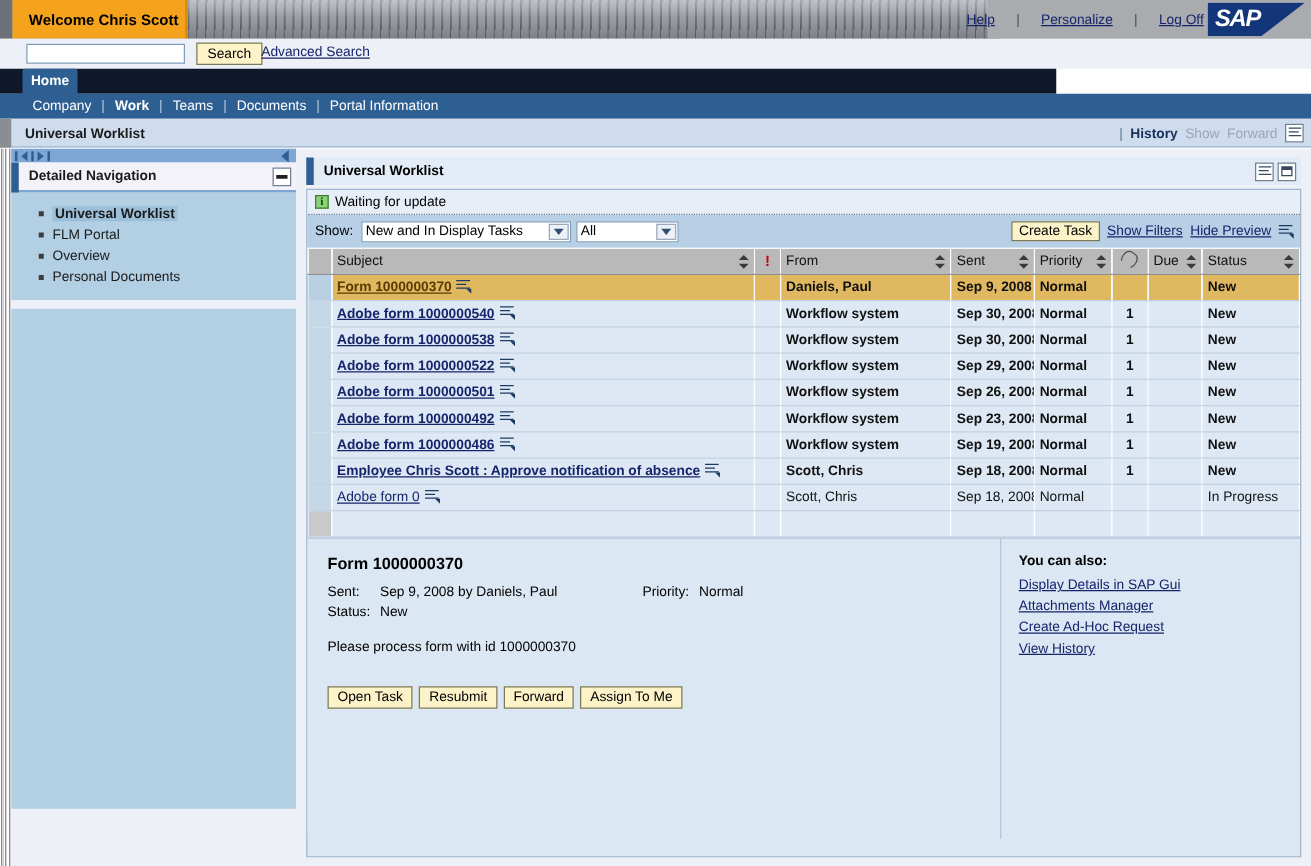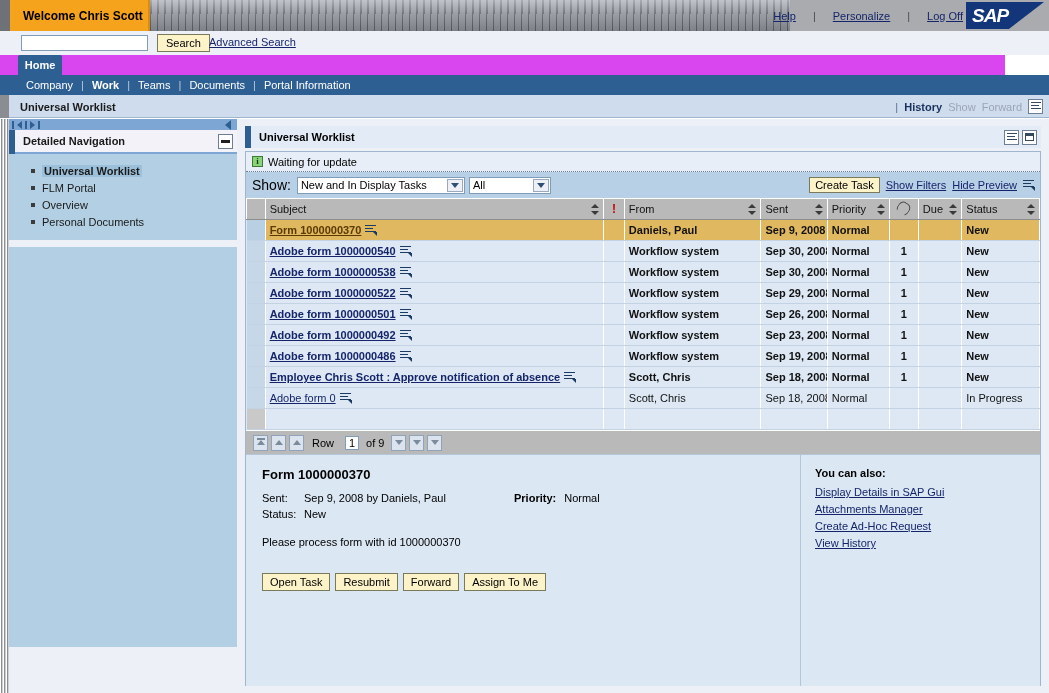--- a/index.html
+++ b/index.html
@@ -74,22 +74,22 @@
     font-size:11px; font-family:"Liberation Sans", sans-serif;
     cursor:pointer; color:#000;
   }
   .adv-search {
     position:absolute; left:209px; top:5px;
     font-size:11px; color:#16256b; text-decoration:underline;
   }
 
   
   .tabstrip {
-    position:absolute; left:0; top:55px; width:1005px; height:20px;
-    background:#d946ef;
+    position:absolute; left:0; top:55px; width:845px; height:20px;
+    background:#0f172a;
   }
   .tab-home {
     position:absolute; left:18px; top:0; width:44px; height:20px;
     background:#2e5f92; color:#fff; font-weight:bold; font-size:11px;
     display:flex; align-items:center; justify-content:center;
     border-radius:2px 2px 0 0;
   }
   .navbar {
     position:absolute; left:0; top:75px; width:1049px; height:20px;
     background:#2e5f92;
@@ -196,21 +196,21 @@
   .info-ico {
     width:11px; height:11px; background:#8bd37a; border:1px solid #3f7a33;
     color:#12400c; font-weight:bold; font-size:9px; line-height:9px;
     display:flex; align-items:center; justify-content:center; margin-right:5px;
     font-family:"Liberation Serif", serif;
   }
   .toolbar {
     position:relative; height:26px; background:#b8d0e6;
     display:flex; align-items:center; padding-left:6px;
   }
-  .toolbar .lbl { font-size:14px; margin-right:6px;text-align:center; }
+  .toolbar .lbl { font-size:11px; margin-right:6px;text-align:center; }
   .sel-wrap { position:relative; height:17px; margin-right:4px; }
   .sel-box {
     height:17px; border:1px solid #7f9db9; background:#fff;
     display:flex; align-items:center; font-size:11px; padding:0 20px 0 3px;
     white-space:nowrap; position:relative; cursor:pointer;
   }
   .sel-box .arrow {
     position:absolute; right:1px; top:1px; width:16px; height:13px;
     background:#eef0f7; border:1px solid #9aa9bb;
     display:flex; align-items:center; justify-content:center;
@@ -309,21 +309,21 @@
     border-top:1px solid #b4c6da;
   }
   .pv-left {
     position:absolute; left:0; top:0; width:553px; height:240px;
     padding:12px 0 0 16px;
   }
   .pv-title { font-size:13px; font-weight:bold; margin-bottom:8px; }
   .pv-meta { font-size:11px; line-height:16px; position:relative; }
   .pv-meta .lab { display:inline-block; width:42px; }
   .pv-prio { position:absolute; left:252px; top:0; }
-  .pv-prio .lab2 { margin-right:8px;font-weight:bold; }
+  .pv-prio .lab2 { margin-right:8px; }
   .pv-body { font-size:11px; margin-top:14px; }
   .pv-actions { position:absolute; left:16px; top:118px; display:flex; gap:5px; }
   .abtn {
     background:#fdf3c9; border:1px solid #7a7a5a; font-size:11px;
     padding:2px 7px; cursor:pointer; font-family:"Liberation Sans", sans-serif; color:#000;
   }
   .pv-right {
     position:absolute; left:554px; top:0; width:240px; height:240px;
     border-left:1px solid #b4c6da; padding:12px 0 0 14px;
   }
@@ -657,44 +657,20 @@
             <td class="empty"></td>
             <td class="empty"></td>
             <td class="empty"></td>
             <td class="empty"></td>
             <td class="empty"></td>
             <td class="empty"></td>
           </tr>
         </tbody>
       </table>
 
-      <div class="pager">
-        <span class="pbtn withbar">
-            <span class="bar-t"></span>
-            <i class="up"></i>
-          </span>
-        <span class="pbtn">
-            <i class="up"></i>
-          </span>
-        <span class="pbtn">
-            <i class="up"></i>
-          </span>
-        <span class="rowtxt">Row</span>
-        <input class="rowinput" type="text" value="1" style="">
-        <span class="rowtxt" style="margin:0 4px 0 1px;">of 9</span>
-        <span class="pbtn">
-            <i class="dn"></i>
-          </span>
-        <span class="pbtn">
-            <i class="dn"></i>
-          </span>
-        <span class="pbtn withbar">
-            <i class="dn"></i>
-          </span>
-      </div>
 
       <div class="preview">
         <div class="pv-left">
           <div class="pv-title">Form 1000000370</div>
           <div class="pv-meta">
             <div>
               <span class="lab">Sent:</span><span>Sep 9, 2008 by Daniels, Paul</span>
               <span class="pv-prio">
                 <span class="lab2">Priority:</span><span>Normal</span>
               </span>

